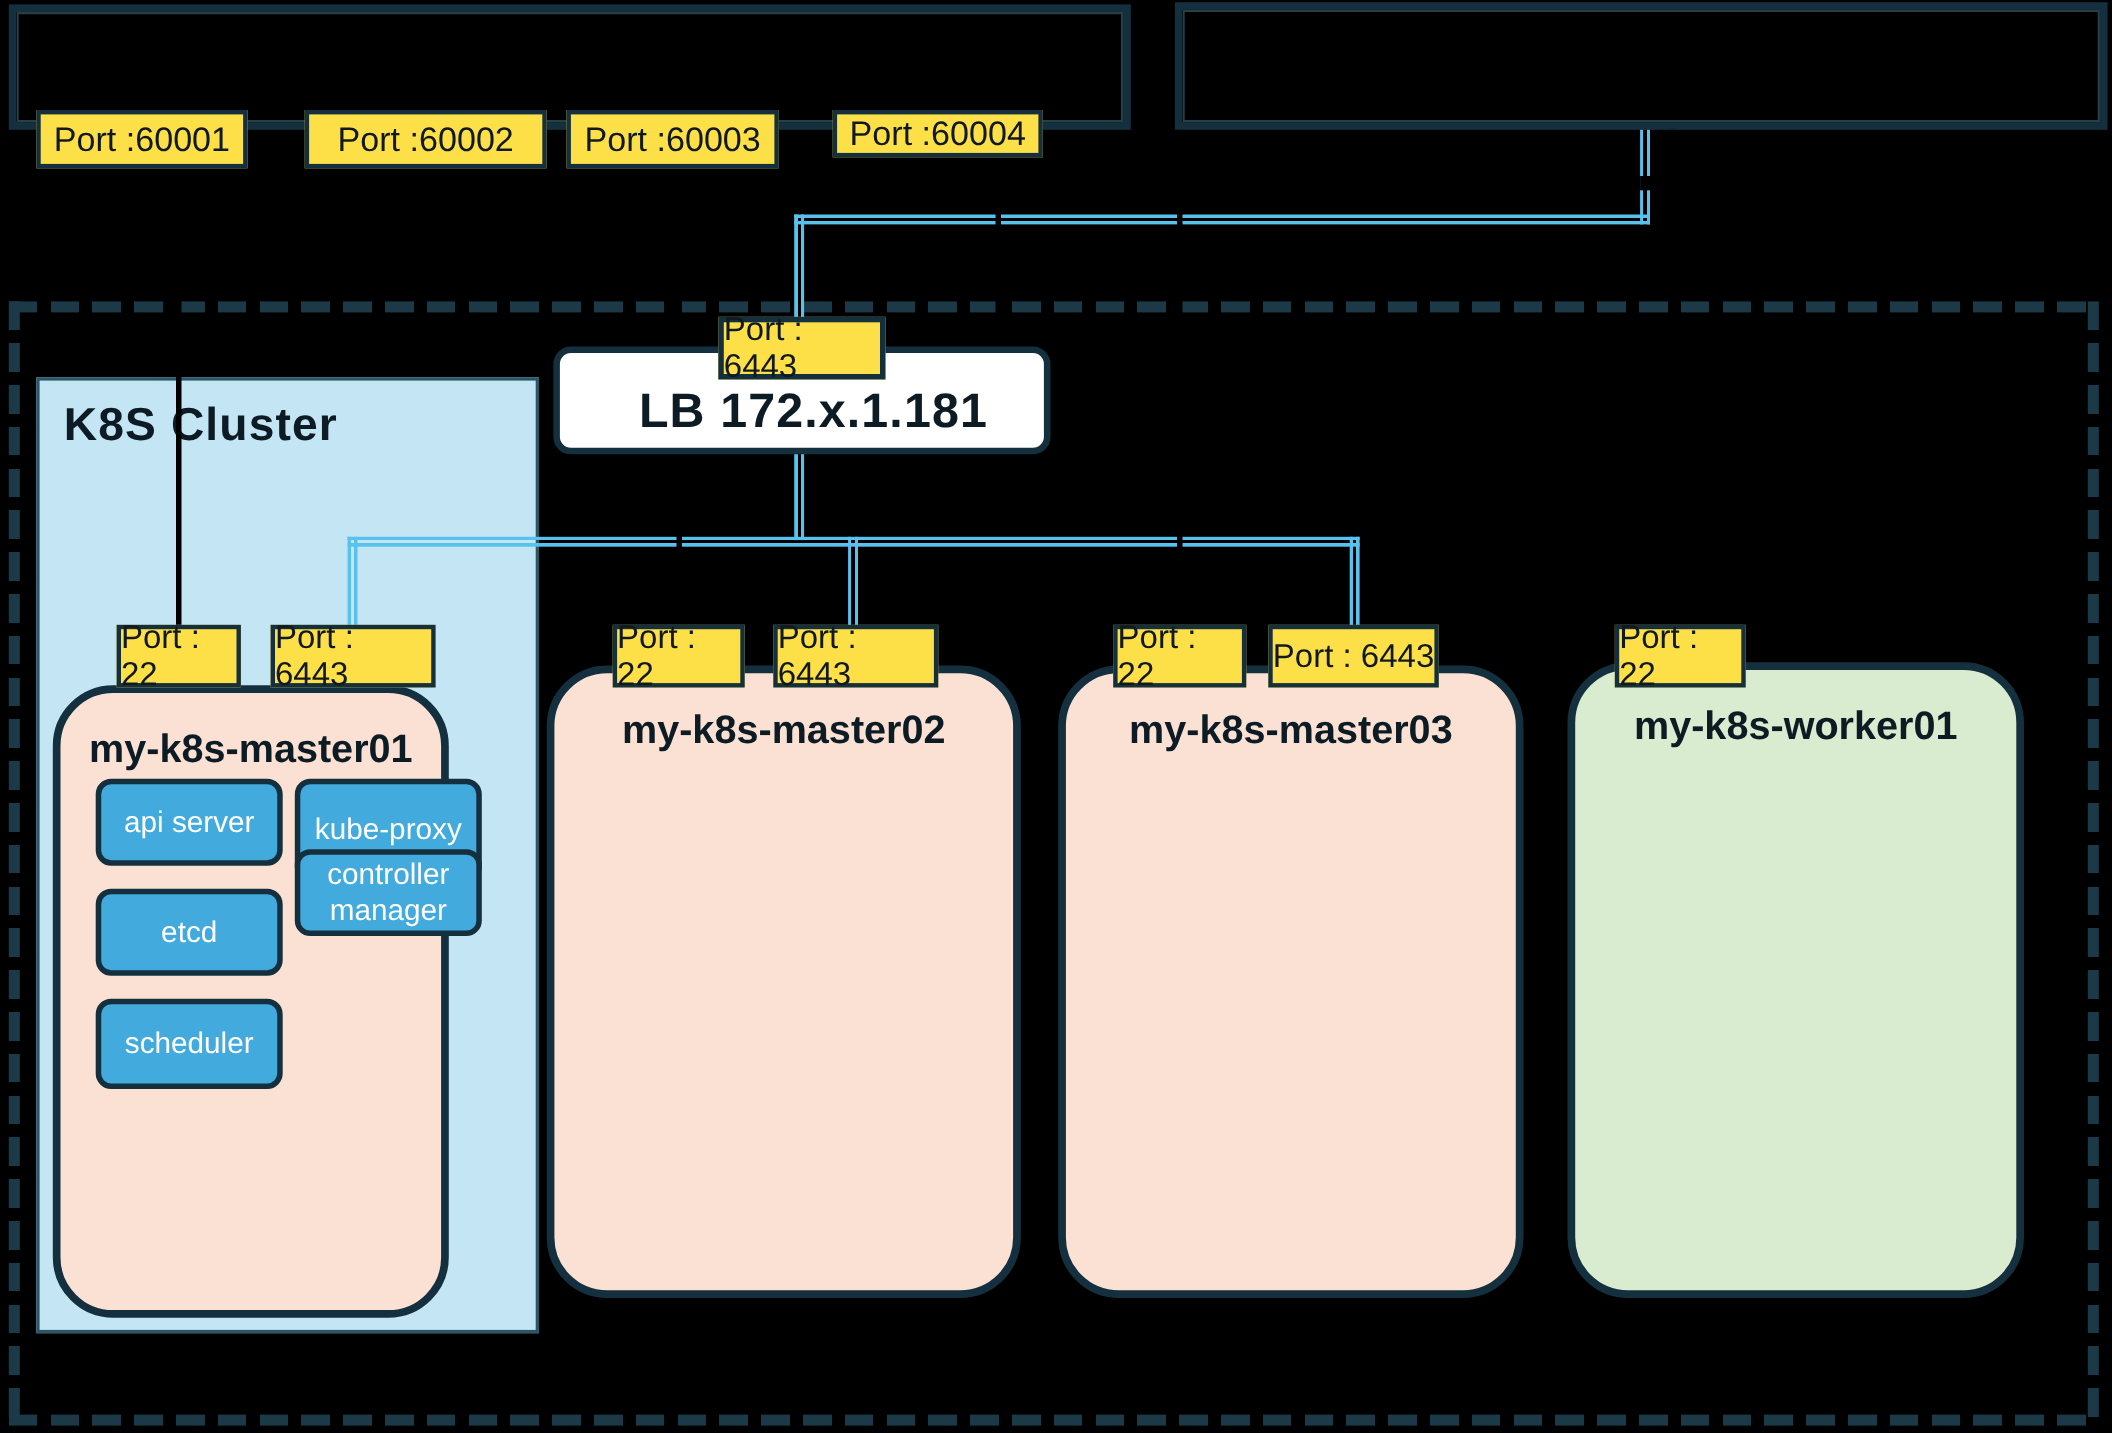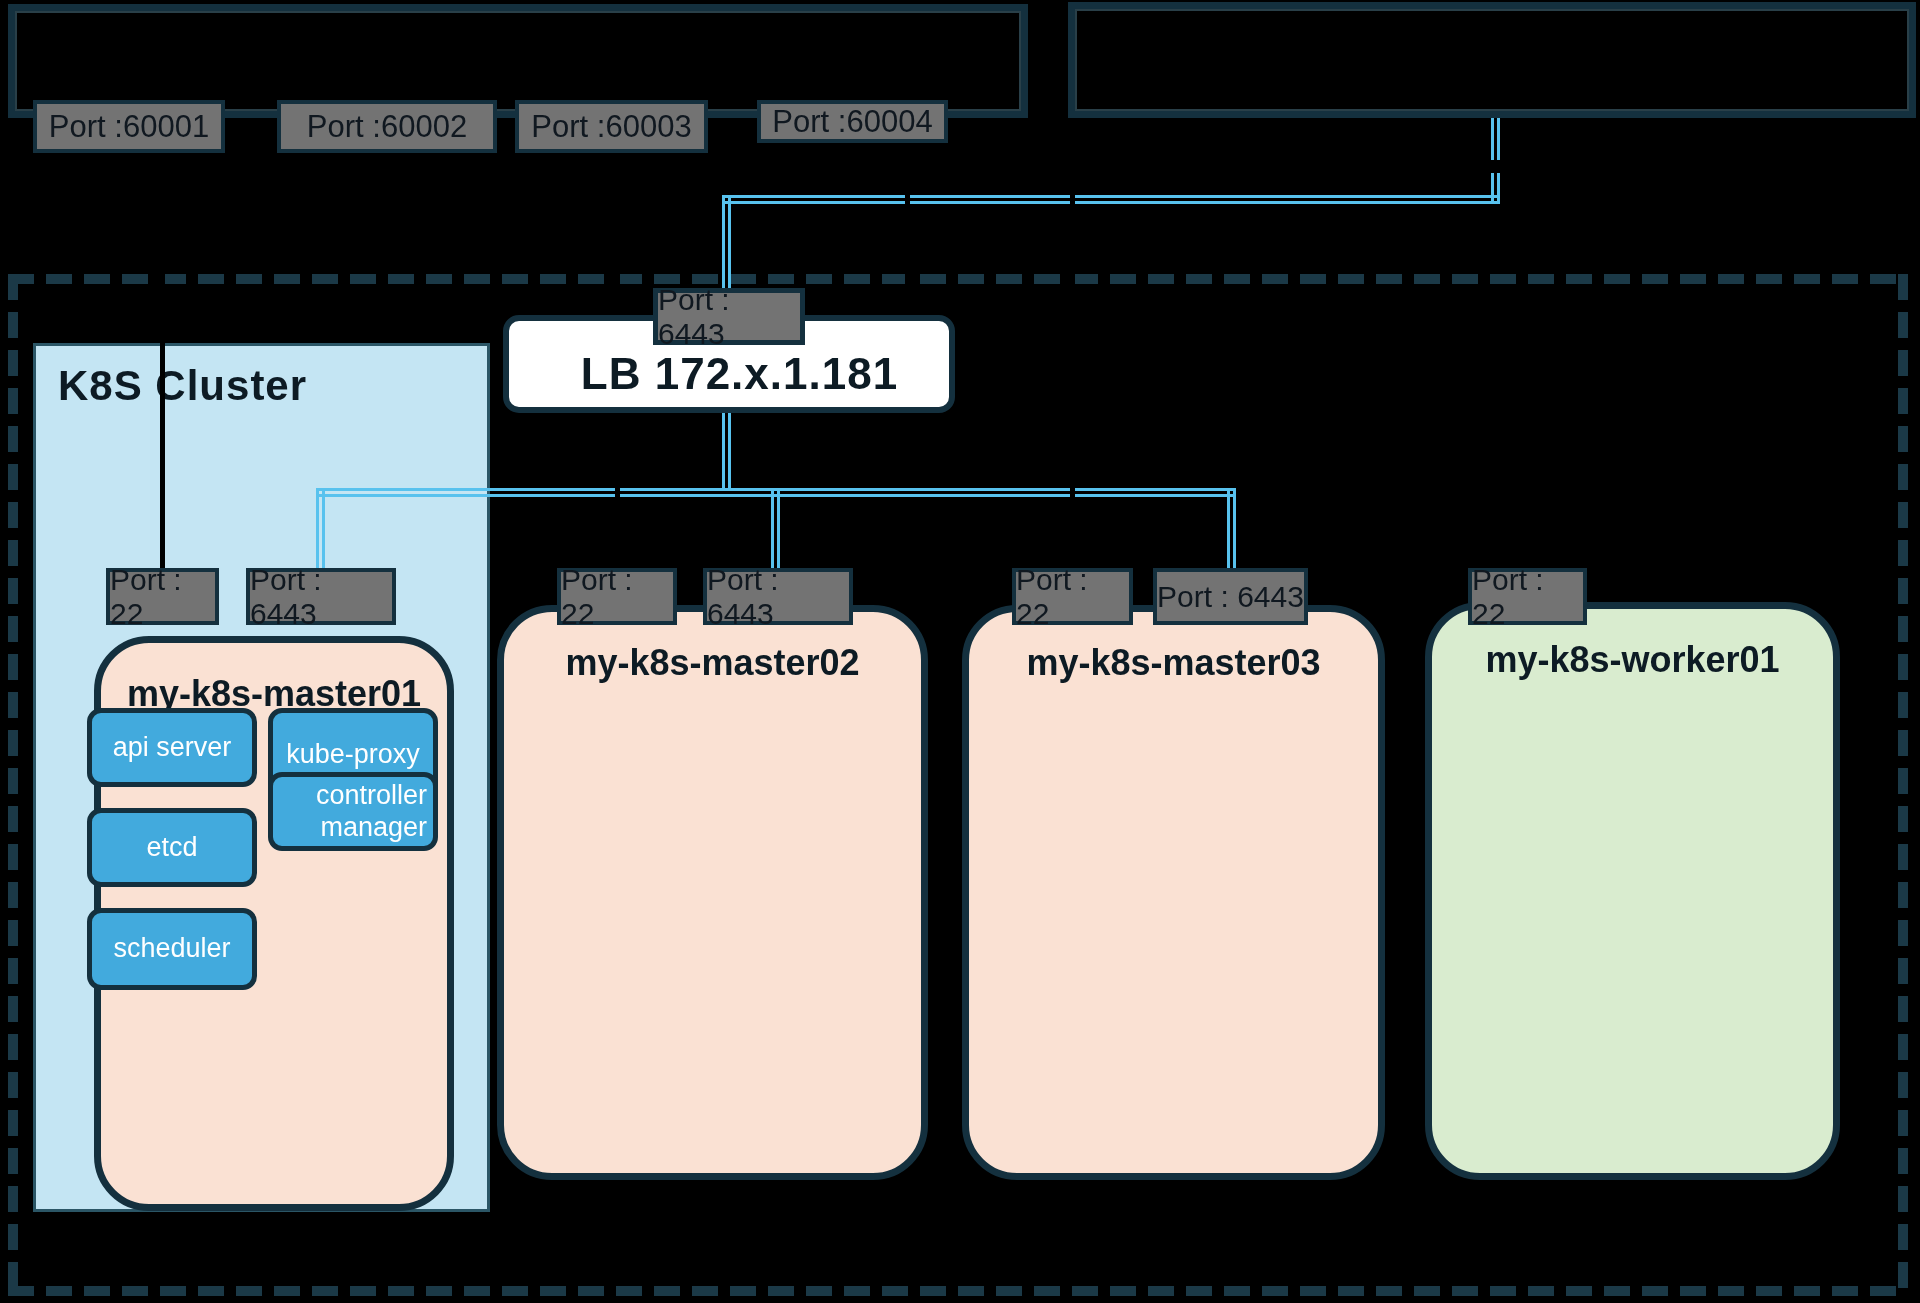--- a/index.html
+++ b/index.html
@@ -17,36 +17,36 @@
 
   
   .cy-h{height:9px;background:linear-gradient(to bottom,#58c2ee 0 3px,transparent 3px 6px,#58c2ee 6px 9px);}
   .cy-v{width:9px;background:linear-gradient(to right,#58c2ee 0 3px,transparent 3px 6px,#58c2ee 6px 9px);}
 
   .blk{background:#000;}
 
   .bluebox{background:#c4e5f3;border:3px solid #2b5666;}
   .k8s-title{font-size:42px;font-weight:bold;color:#0d1b24;letter-spacing:1px;}
 
-  .plabel{background:#737373;border:4px solid #14303e;color:#101820;
+  .plabel{background:#fde047;border:4px solid #14303e;color:#101820;
     display:flex;align-items:center;justify-content:center;font-size:31px;z-index:30;}
   .plabel2{font-size:30px;}
 
   .lbbox{background:#fff;border:6px solid #14303e;border-radius:16px;z-index:20;
     display:flex;align-items:flex-end;justify-content:center;padding-bottom:8px;}
   .lb-text{font-size:44px;font-weight:bold;color:#0d1b24;letter-spacing:1px;}
 
   .node{border:7px solid #14303e;border-radius:55px;z-index:15;}
   .node-peach{background:#fae1d3;}
   .node-green{background:#d9eccf;}
   .node-title{position:absolute;left:0;right:0;top:30px;text-align:center;
     font-size:36px;font-weight:bold;color:#0d1b24;}
 
   .comp{background:#42aadd;border:5px solid #14303e;border-radius:14px;z-index:25;
-    display:flex;align-items:center;justify-content:center;text-align:right;
+    display:flex;align-items:center;justify-content:center;text-align:center;
     color:#fff;font-size:27px;line-height:1.15;padding:18px 6px;}
 </style>
 </head>
 <body>
 
 <div id="stage">
 
   <div class="abs topbox" style="left:8px;top:4px;width:1020px;height:114px;"></div>
   <div class="abs topbox" style="left:1068px;top:2px;width:848px;height:116px;"></div>
 
@@ -89,21 +89,21 @@
     <span>Port :60004</span>
   </div>
 
   <div class="abs lbbox" style="left:503px;top:315px;width:452px;height:98px;padding-left:21px;">
     <span class="lb-text">LB 172.x.1.181</span>
   </div>
   <div class="abs plabel plabel2" style="left:653px;top:288px;width:152px;height:57px;border-width:5px;">
     <span>Port : 6443</span>
   </div>
 
-  <div class="abs node node-peach" style="left:48px;top:636px;width:360px;height:575px;margin-left:46px;">
+  <div class="abs node node-peach" style="left:48px;top:623px;width:360px;height:575px;">
     <div class="node-title">my-k8s-master01</div>
   </div>
   <div class="abs node node-peach" style="left:497px;top:605px;width:431px;height:575px;">
     <div class="node-title">my-k8s-master02</div>
   </div>
   <div class="abs node node-peach" style="left:962px;top:605px;width:423px;height:575px;">
     <div class="node-title">my-k8s-master03</div>
   </div>
   <div class="abs node node-green" style="left:1425px;top:602px;width:415px;height:578px;">
     <div class="node-title">my-k8s-worker01</div>

